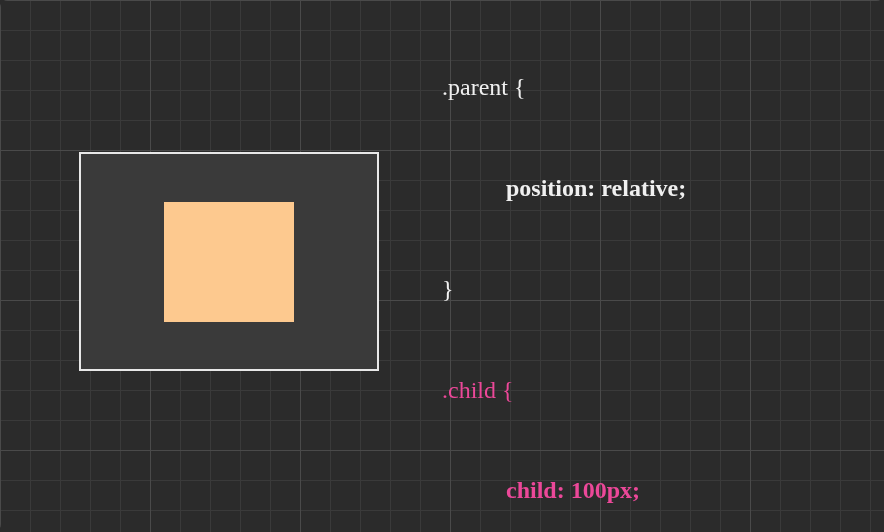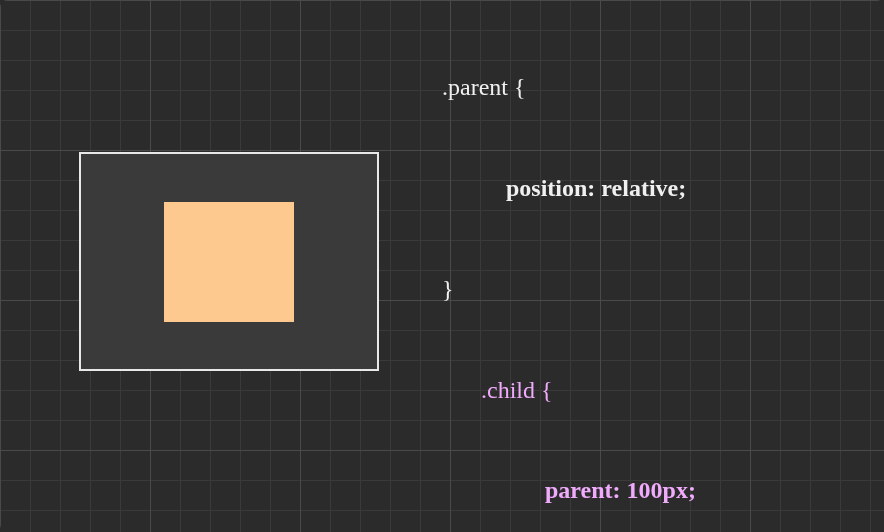--- a/index.html
+++ b/index.html
@@ -67,22 +67,21 @@
       top: 4px;
       font-family: "Comic Sans MS", "Comic Sans", cursive;
       font-size: 24px;
       line-height: 1.4;
       white-space: pre;
     }
     .css-white {
       color: #f0f0f0;
     }
     .css-orange {
-      color: #f0abfc;
-      margin-left: 39px;
+      color: #ec4899;
     }
     .indent {
       padding-left: 64px;
       font-weight: bold;
     }
   </style>
 </head>
 <body>
 
 <div class="grid-bg"></div>
@@ -93,21 +92,21 @@
     <div class="parent-box">
       <div class="child-box"></div>
     </div>
   </div>
 
   <div class="code-area">
     <div class="css-white">.parent {</div>
     <div class="css-white indent">position: relative;</div>
     <div class="css-white">}</div>
     <div class="css-orange">.child {</div>
-    <div class="css-orange indent">parent: 100px;</div>
+    <div class="css-orange indent">child: 100px;</div>
     
     
     
     
     
     
     
     
   </div>
 </div>

